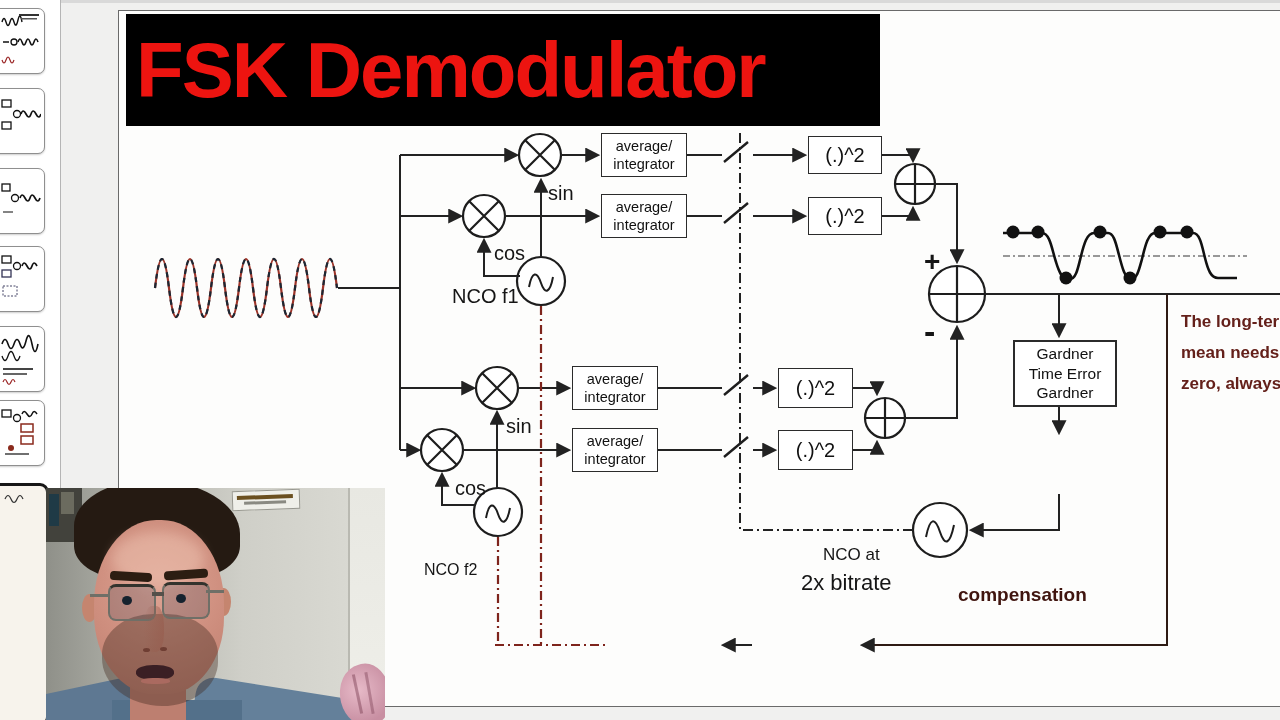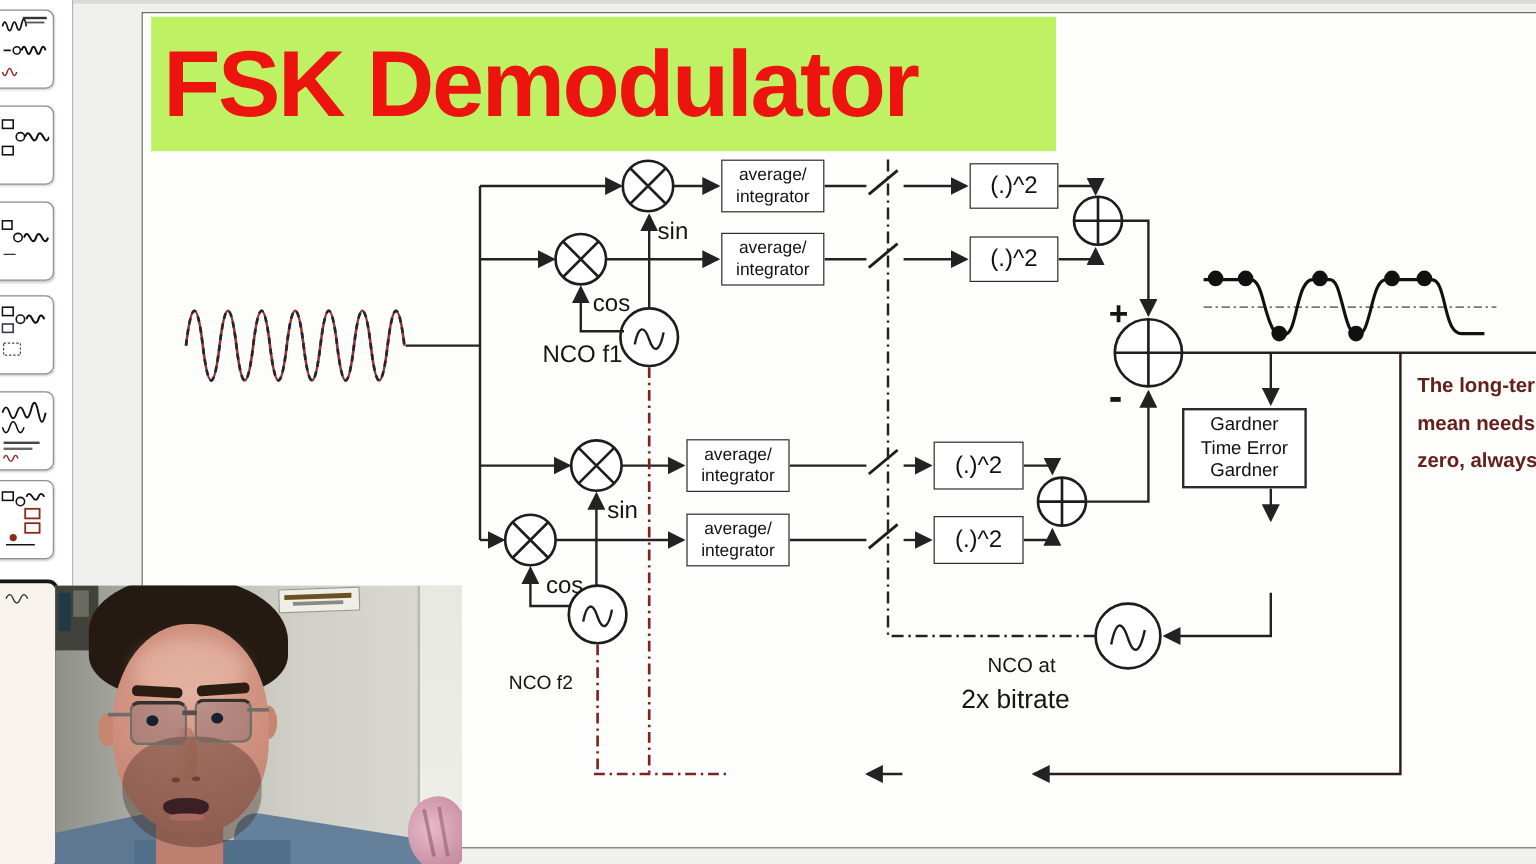--- a/index.html
+++ b/index.html
@@ -83,21 +83,21 @@
   .fin2{left:322px;top:184px;width:3px;height:42px;background:rgba(120,60,80,.40);transform:rotate(-10deg);}
 </style>
 </head>
 <body>
 
 <div class="app">
   <div class="topline"></div>
 
   <div class="slide"></div>
 
-  <div class="title-block" style="background:#bef264;">
+  <div class="title-block" style="background:#000000;">
     <span style="color:#ed1410;">FSK Demodulator</span>
   </div>
 
   <svg class="dg" width="1280" height="720">
     <defs>
       <marker id="ah" viewBox="0 0 10 10" refX="8.5" refY="5" markerWidth="7.5" markerHeight="7.5" orient="auto-start-reverse">
         <path d="M0,0 L10,5 L0,10 z" fill="#222"></path>
       </marker>
     </defs>
 
@@ -261,30 +261,31 @@
   </div>
 
   <div class="box" style="left:808px;top:136px;width:74px;height:38px;font-size:20px;">(.)^2</div>
   <div class="box" style="left:808px;top:197px;width:74px;height:38px;font-size:20px;">(.)^2</div>
   <div class="box" style="left:778px;top:368px;width:75px;height:40px;font-size:20px;">(.)^2</div>
   <div class="box" style="left:778px;top:430px;width:75px;height:40px;font-size:20px;">(.)^2</div>
 
   <div class="lbl" style="left:924px;top:246px;font-size:28px;font-weight:bold;">+</div>
   <div class="lbl" style="left:924px;top:312px;font-size:34px;font-weight:bold;">-</div>
 
-  <div class="box" style="left:985px;top:340px;width:104px;height:67px;font-size:15.5px;border-width:2px;">
+  <div class="box" style="left:1013px;top:340px;width:104px;height:67px;font-size:15.5px;border-width:2px;">
     <span>Gardner</span>
     <span>Time Error</span>
     <span>Gardner</span>
   </div>
 
   <div class="lbl" style="left:823px;top:545px;font-size:17px;">NCO at</div>
   <div class="lbl" style="left:801px;top:570px;font-size:22px;">2x bitrate</div>
 
   <div class="lbl maroon" style="left:958px;top:581px;font-size:19px;font-weight:bold;line-height:27px;color:#40150f;">
+    <div>compensation</div>
   </div>
 
 
   <div class="lbl maroon" style="left:1181px;top:306px;font-size:17px;font-weight:bold;line-height:31px;">
     <div>The long-term</div>
     <div>mean needs t</div>
     <div>zero, always!</div>
   </div>
 
   <div class="sidebar">

